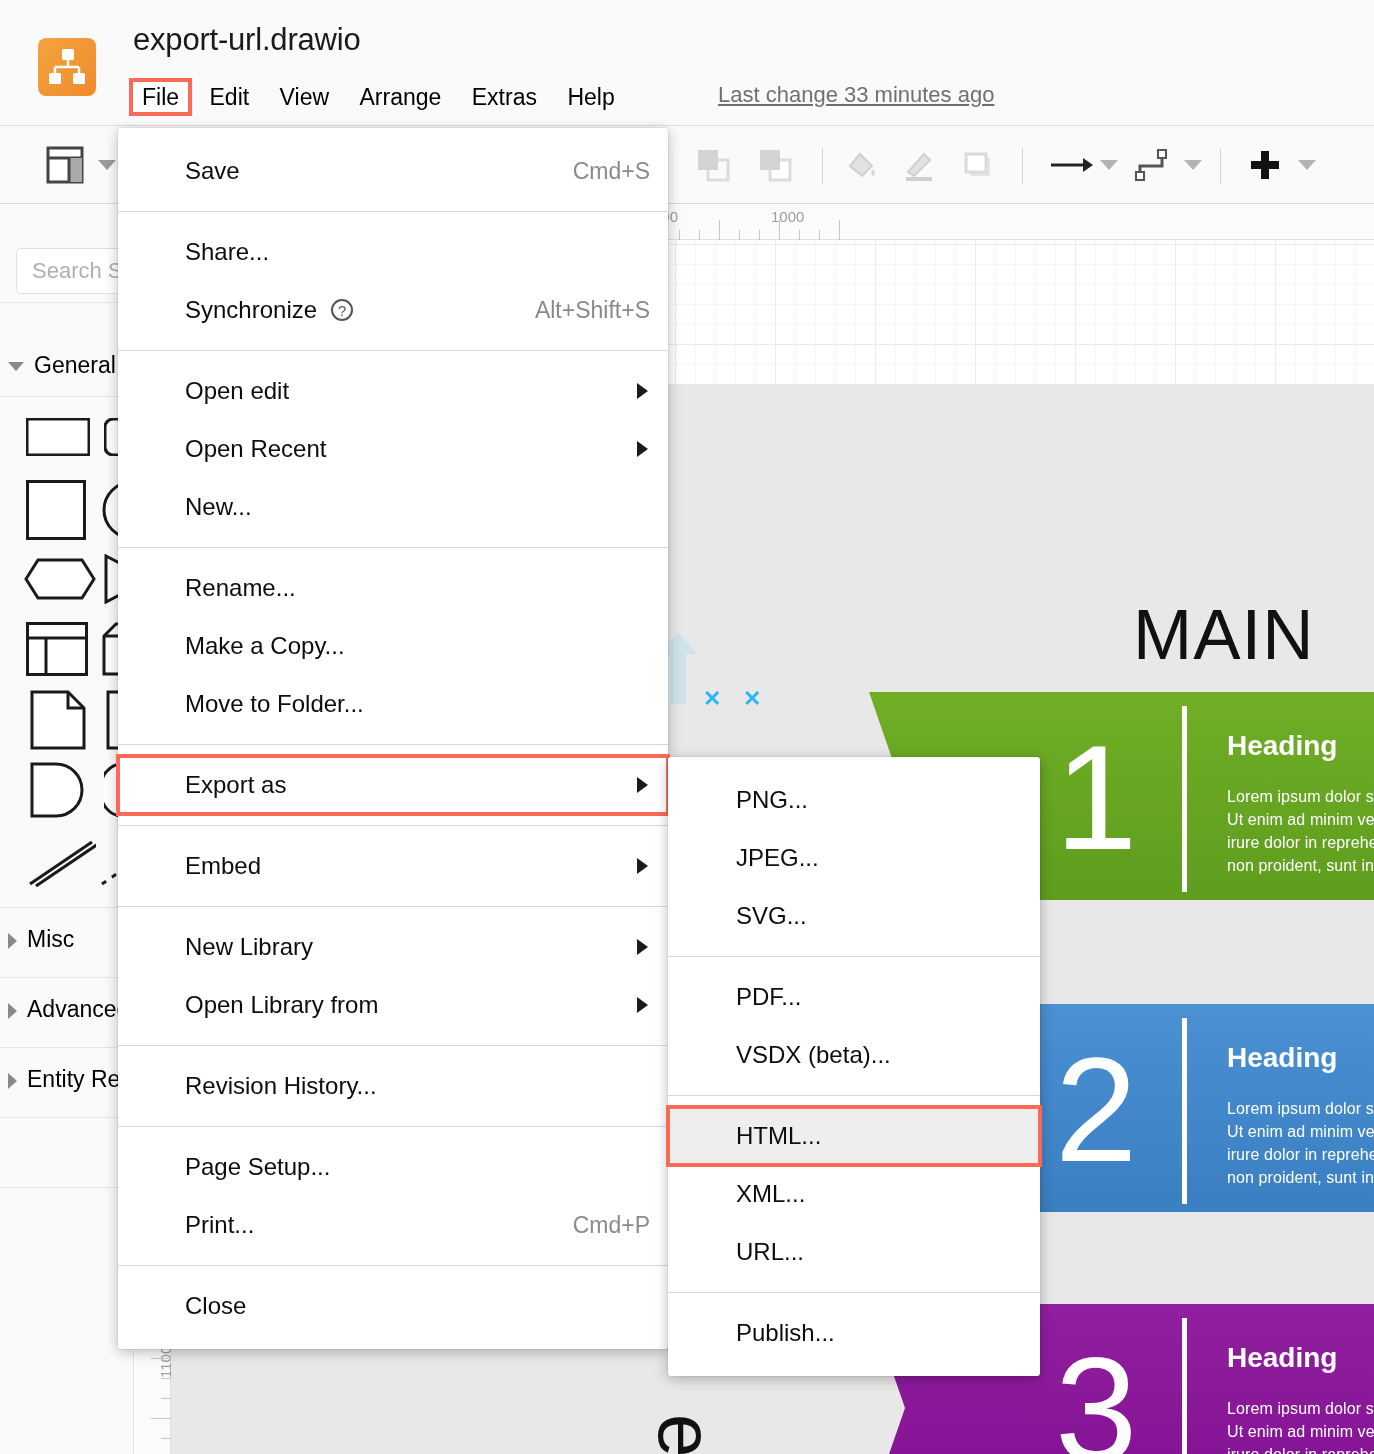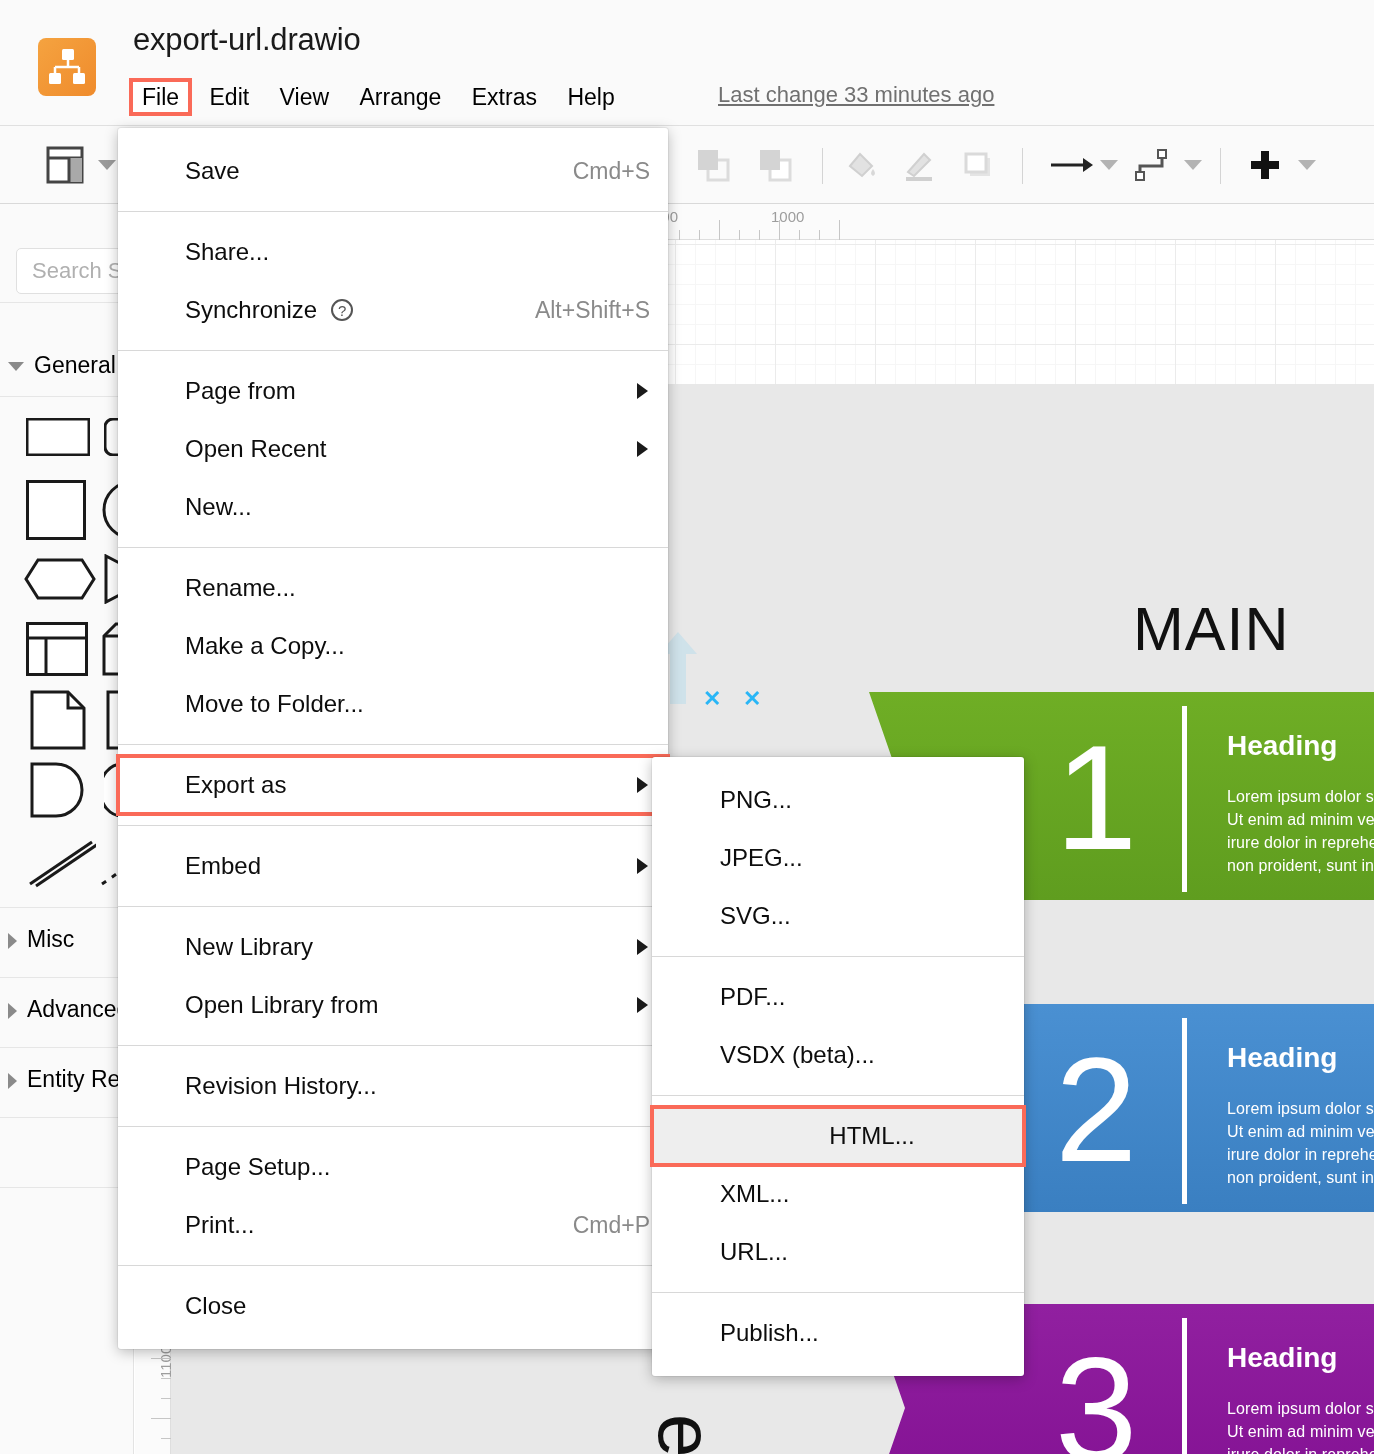--- a/index.html
+++ b/index.html
@@ -142,41 +142,41 @@
     position: absolute; width: 5px; background: #fff;
   }
   .banner .bhead {
     position: absolute; font-size: 28px; font-weight: bold; color: #fff;
   }
   .banner .bbody {
     position: absolute; font-size: 16px; line-height: 23px; color: #fff;
     white-space: pre; letter-spacing: 0.1px;
   }
   .main-title {
-    position: absolute; font-size: 61px; color: #111; letter-spacing: 1px;
+    position: absolute; font-size: 71px; color: #111; letter-spacing: 1px;
     font-family: "Liberation Sans", sans-serif;
   }
   .rot-text {
     position: absolute; font-size: 78px; color: #111;
     transform: rotate(90deg); transform-origin: left top; white-space: nowrap;
   }
   .hover-arrow { position: absolute; }
   .xmark {
     position: absolute; color: #29b6f6; font-size: 22px;
     font-weight: bold; line-height: 1;
   }
 
   
   .menu-panel {
     position: absolute; background: #fff;
     box-shadow: 0 3px 14px rgba(0,0,0,0.26), 0 0 0 1px rgba(0,0,0,0.05);
     border-radius: 3px; z-index: 20;
   }
   .file-menu { left: 118px; top: 128px; width: 550px; padding: 14px 0 14px 0; }
-  .export-menu { left: 652px; top: 757px; width: 372px; padding: 14px 0 14px 0; z-index: 25; }
+  .export-menu { left: 668px; top: 757px; width: 372px; padding: 14px 0 14px 0; z-index: 25; }
   .mrow {
     position: relative; height: 58px; display: flex; align-items: center;
     font-size: 24px; color: #0d0d0d; padding-left: 67px; cursor: default;
     white-space: nowrap;
   }
   .export-menu .mrow { padding-left: 68px; }
   .mrow .shortcut {
     position: absolute; right: 18px; font-size: 23px; color: #8a8a8a;
   }
   .mrow .submenu-arrow {
@@ -187,21 +187,21 @@
   .mrow .qmark {
     display: inline-block; margin-left: 14px; width: 22px; height: 22px;
     border: 2px solid #555; border-radius: 50%; color: #555;
     font-size: 15px; line-height: 20px; text-align: center;
   }
   .msep { height: 1px; background: #d8d8d8; margin: 11px 0; }
   .mrow.hl-red {
     outline: 4px solid #fa6a58; outline-offset: -2px; z-index: 5;
   }
   .mrow.hl-red-fill {
-    background: #eeeeee; outline: 4px solid #fa6a58; outline-offset: -2px; z-index: 5; justify-content: center;
+    background: #eeeeee; outline: 4px solid #fa6a58; outline-offset: -2px; z-index: 5;
   }
 </style>
 </head>
 <body>
 
 <div id="app">
 
   <div class="canvas">
 
     <div class="grid-area">
@@ -519,21 +519,21 @@
       <span>Share...</span>
     </div>
     <div class="mrow">
       <span>Synchronize</span>
       <span class="qmark">?</span>
       <span class="shortcut">Alt+Shift+S</span>
     </div>
     <div class="msep"></div>
 
     <div class="mrow">
-      <span>Page from</span>
+      <span>Open edit</span>
       <span class="submenu-arrow"></span>
     </div>
     <div class="mrow">
       <span>Open Recent</span>
       <span class="submenu-arrow"></span>
     </div>
     <div class="mrow">
       <span>New...</span>
     </div>
     <div class="msep"></div>

